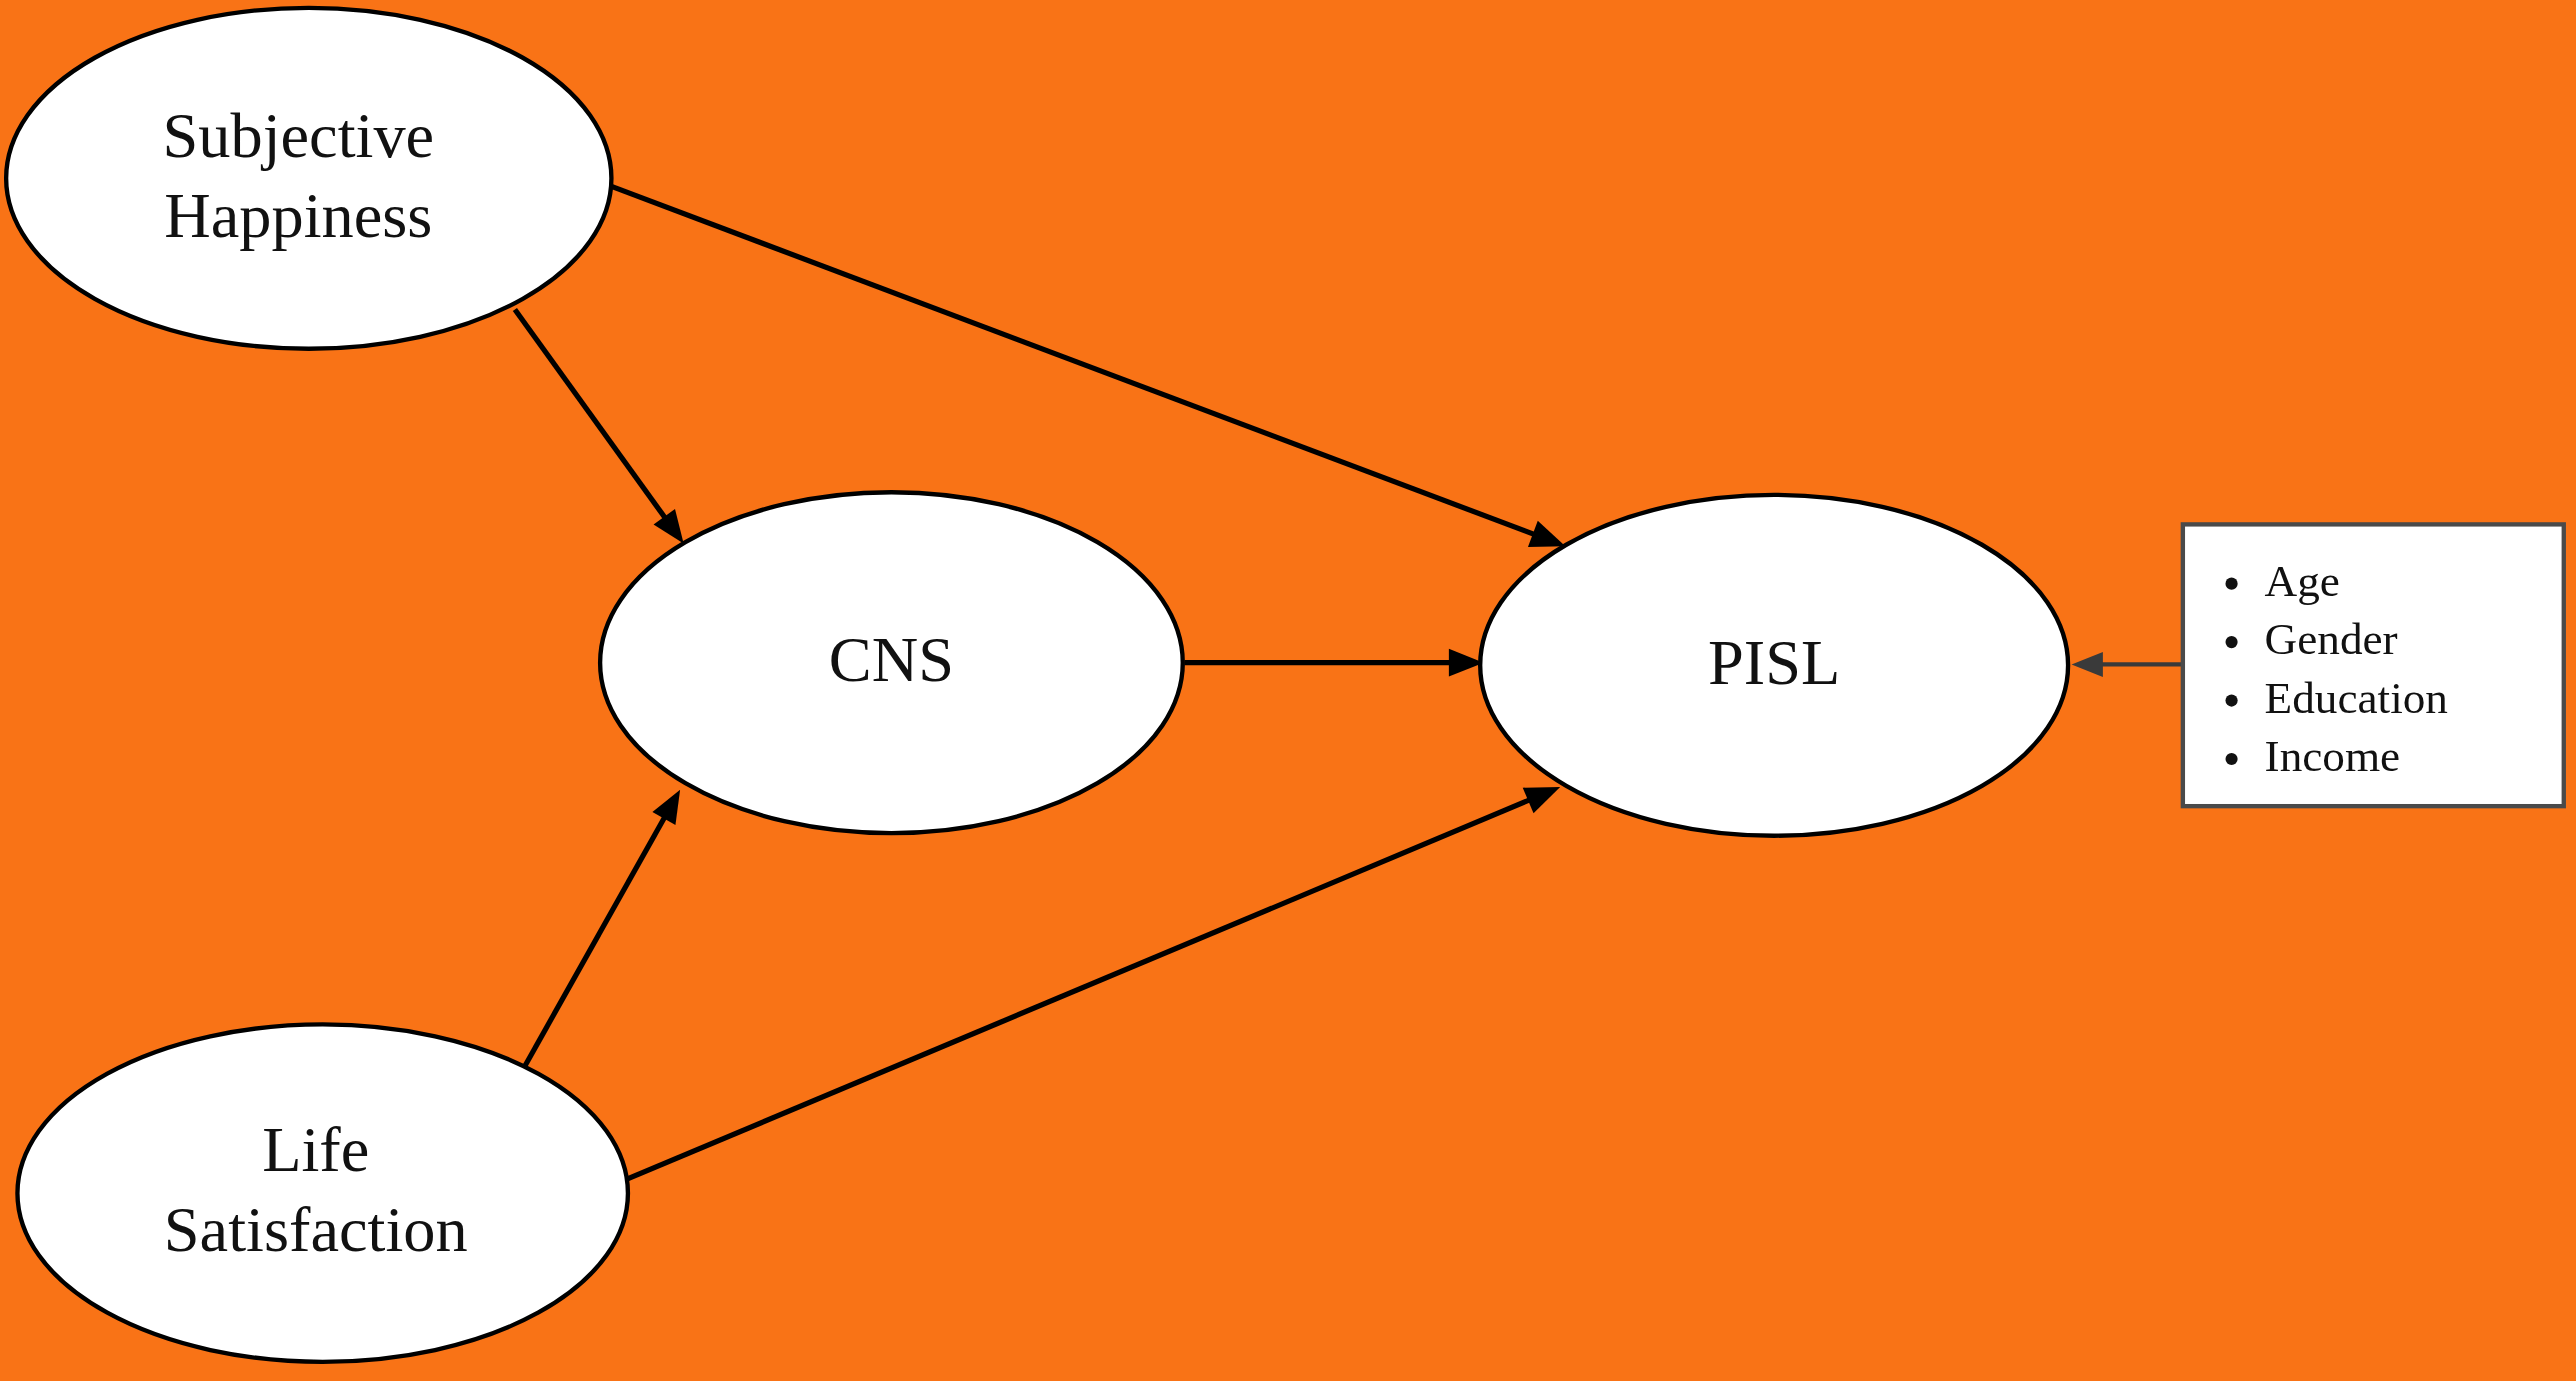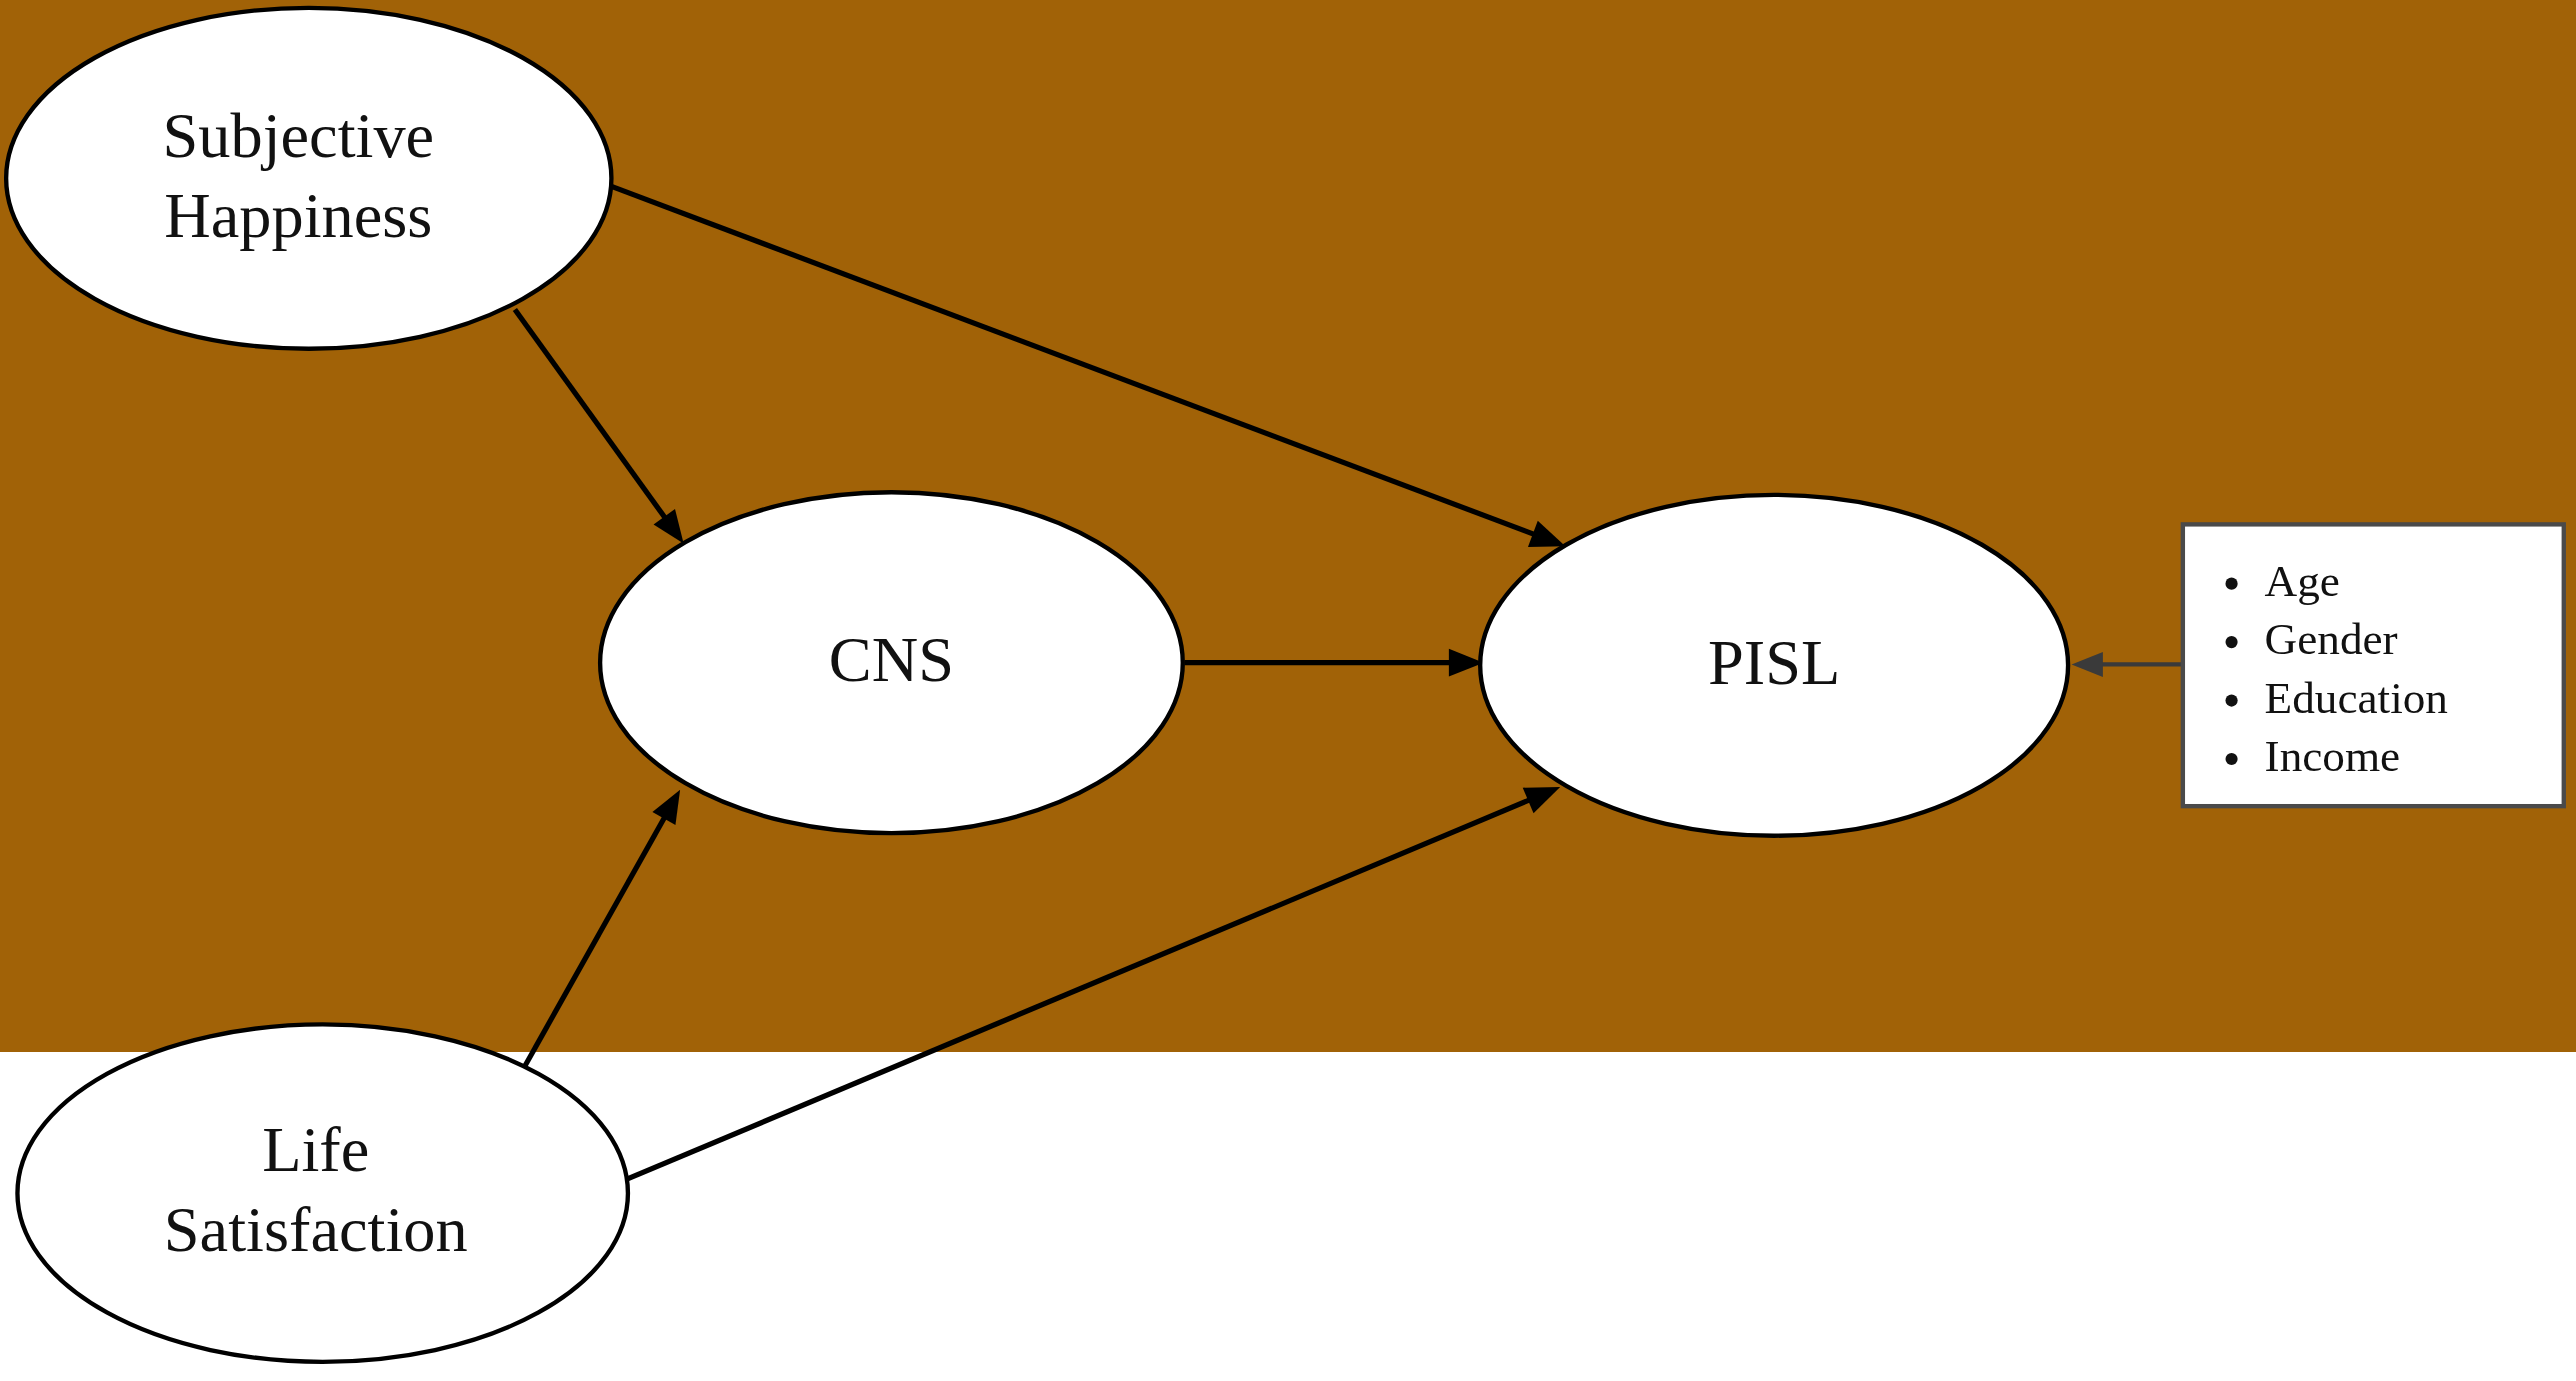--- a/index.html
+++ b/index.html
@@ -10,22 +10,22 @@
   }
   body {
     width: 2576px;
     height: 1381px;
     overflow: hidden;
     font-family: "Liberation Serif", "DejaVu Serif", serif;
   }
   #diagram-root {
     position: relative;
     width: 2576px;
-    height: 1052px;
-    background: #a16207;
+    height: 1381px;
+    background: #f97316;
   }
   svg.diagram-canvas {
     display: block;
     width: 2576px;
     height: 1381px;
   }
   .node-shape {
     fill: #ffffff;
     stroke: #000000;
     stroke-width: 5;

